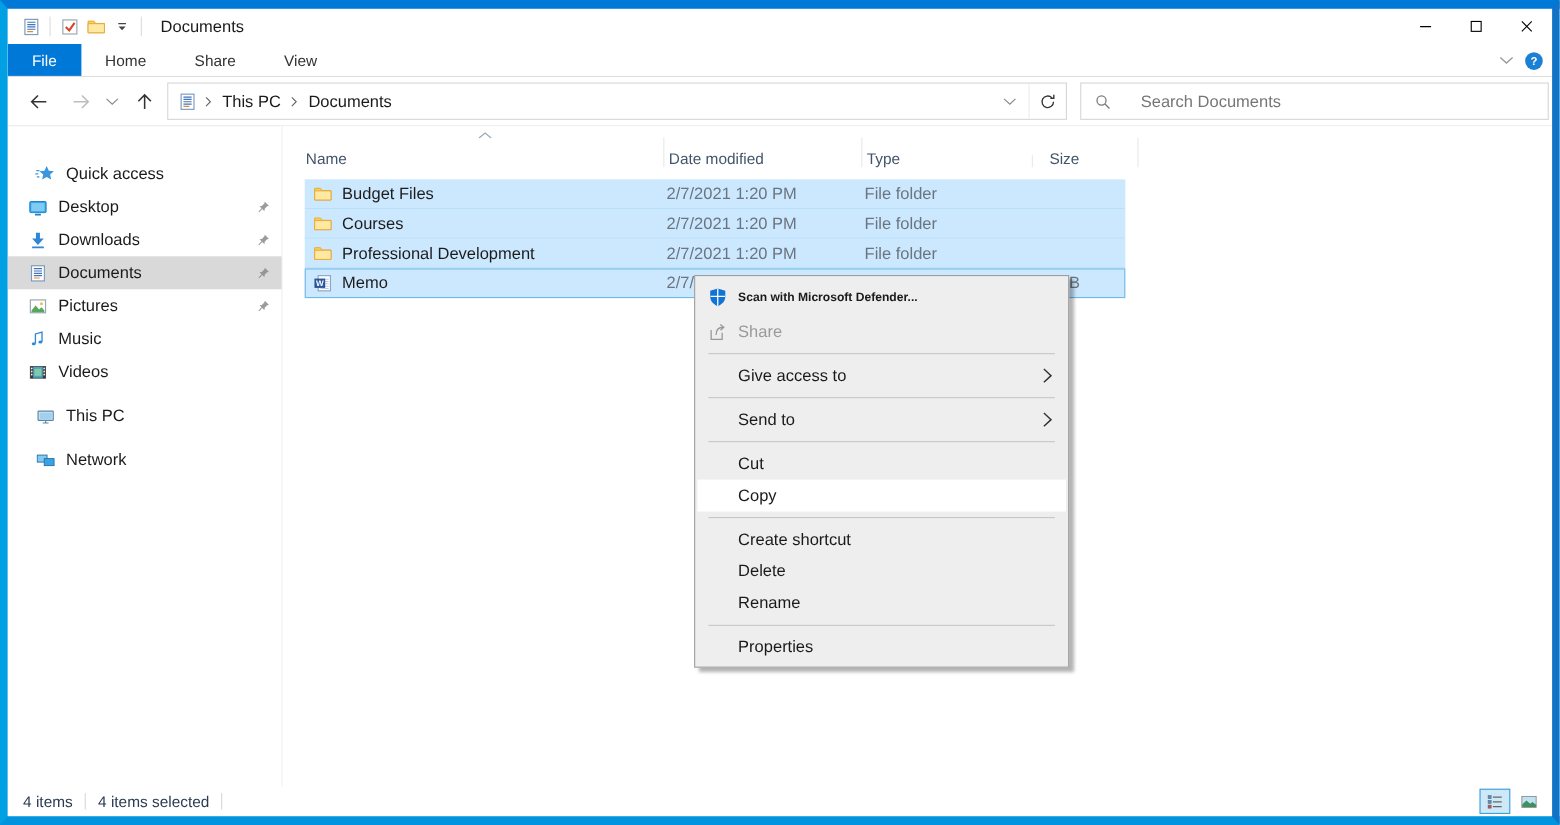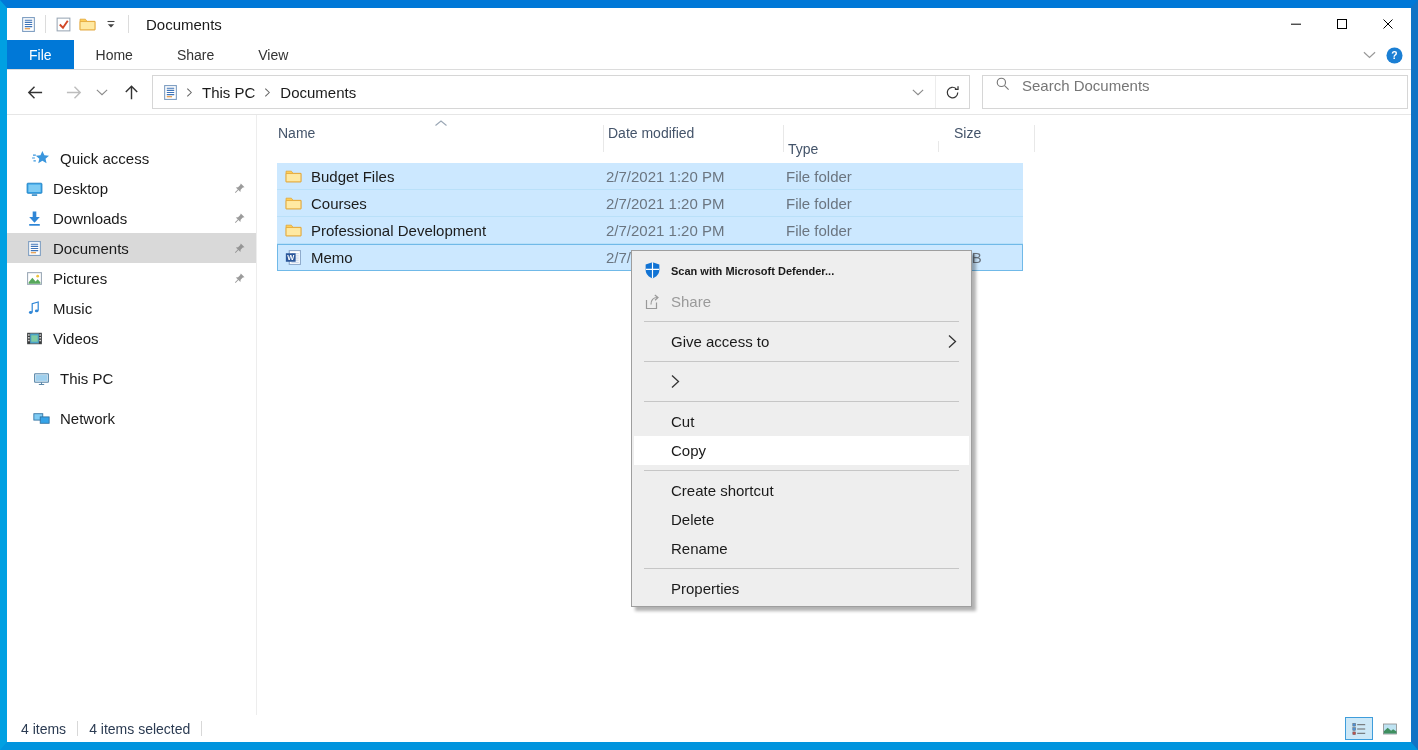--- a/index.html
+++ b/index.html
@@ -29,37 +29,37 @@
   .navbtn{width:30px;height:30px;display:flex;align-items:center;justify-content:center}
   .navbtn.narrow{width:18px}
   #addressbox{width:818px;height:34px;border:1px solid #d6d6d6;display:flex;align-items:center;background:#fff;margin-left:6px}
   #breadcrumb{display:flex;align-items:center;font-size:15px;color:#1a1a1a}
   #addr-icon{margin-left:9px;display:inline-flex}
   .bchev{margin:0 7px;display:inline-flex}
   .bitem{padding:0 2px;white-space:nowrap}
   #addr-spacer{flex:1}
   .abtn{width:34px;height:100%;display:flex;align-items:center;justify-content:center}
   .abtn.bordered{border-left:1px solid #ececec}
-  #searchbox{width:426px;height:34px;border:1px solid #d6d6d6;display:flex;align-items:flex-start;margin-left:12px;background:#fff;padding-left:12px;gap:10px}
+  #searchbox{width:426px;height:34px;border:1px solid #d6d6d6;display:flex;align-items:center;margin-left:12px;background:#fff;padding-left:12px;gap:25px}
   #search-input{border:none;outline:none;flex:1;font-size:15px;font-family:"Liberation Sans","DejaVu Sans",sans-serif;color:#333;background:transparent}
   #search-input::placeholder{color:#767676}
   
   #main{position:absolute;top:107px;left:0;right:0;bottom:27px;display:flex;background:#fff}
   #sidebar{width:250px;border-right:1px solid #ededed;padding-top:28px}
   .sbitem{display:flex;align-items:center;height:30px;font-size:15px;color:#1a1a1a;padding-right:10px}
   .sbitem.lvl1{padding-left:24px}
   .sbitem.lvl2{padding-left:17px}
   .sbitem.sel{background:#d9d9d9}
   .sbitem.gap{margin-top:10px}
   .sbicon{width:20px;height:18px;display:inline-flex;align-items:center;justify-content:center;margin-right:9px;flex:none}
   .sblabel{white-space:nowrap;overflow:hidden}
   .sbpin{margin-left:auto;display:inline-flex;opacity:.85}
   #filearea{flex:1;position:relative;background:#fff}
   #headers{position:absolute;top:10px;left:0;height:27px;display:flex;padding-left:21px;font-size:14px;color:#44546a}
-  .hcell{display:flex;align-items:flex-start;border-right:1px solid #e8e8e8;position:relative;padding-left:4px}
+  .hcell{display:flex;align-items:flex-end;border-right:1px solid #e8e8e8;position:relative;padding-left:4px}
   .hcell:first-child{padding-left:0}
   .sortcaret{position:absolute;top:-5px;left:50%;transform:translateX(-50%)}
   #rows{position:absolute;top:48px;left:20px}
   .row{display:flex;align-items:center;height:27px;font-size:15px}
   .row.sel{background:#cce8ff;box-shadow:inset 0 -1px 0 #b9e0f9}
   .row.focused{outline:1px solid #70b9e8;outline-offset:-1px}
   .cell{color:#6b7580;padding-left:3px;white-space:nowrap;overflow:hidden;flex:none}
   .c-name{color:#1c1c1c;display:flex;align-items:center;gap:9px;padding-left:8px}
   .ficon{width:17px;height:17px;display:inline-flex;flex:none}
   .c-size{padding-right:5px}
@@ -446,20 +446,21 @@
         <span class="mlabel">Give access to</span>
         <span class="msub">
           <svg viewBox="0 0 9 15" width="9" height="15">
             <path d="M1 1.5l6.5 6L1 13.5" fill="none" stroke="#333" stroke-width="1.3"></path>
           </svg>
         </span>
       </div>
       <div class="msep"></div>
       <div class="mitem">
         <span class="micon"></span>
+        <span class="mlabel">Send to</span>
         <span class="msub">
           <svg viewBox="0 0 9 15" width="9" height="15">
             <path d="M1 1.5l6.5 6L1 13.5" fill="none" stroke="#333" stroke-width="1.3"></path>
           </svg>
         </span>
       </div>
       <div class="msep"></div>
       <div class="mitem">
         <span class="micon"></span>
         <span class="mlabel">Cut</span>

